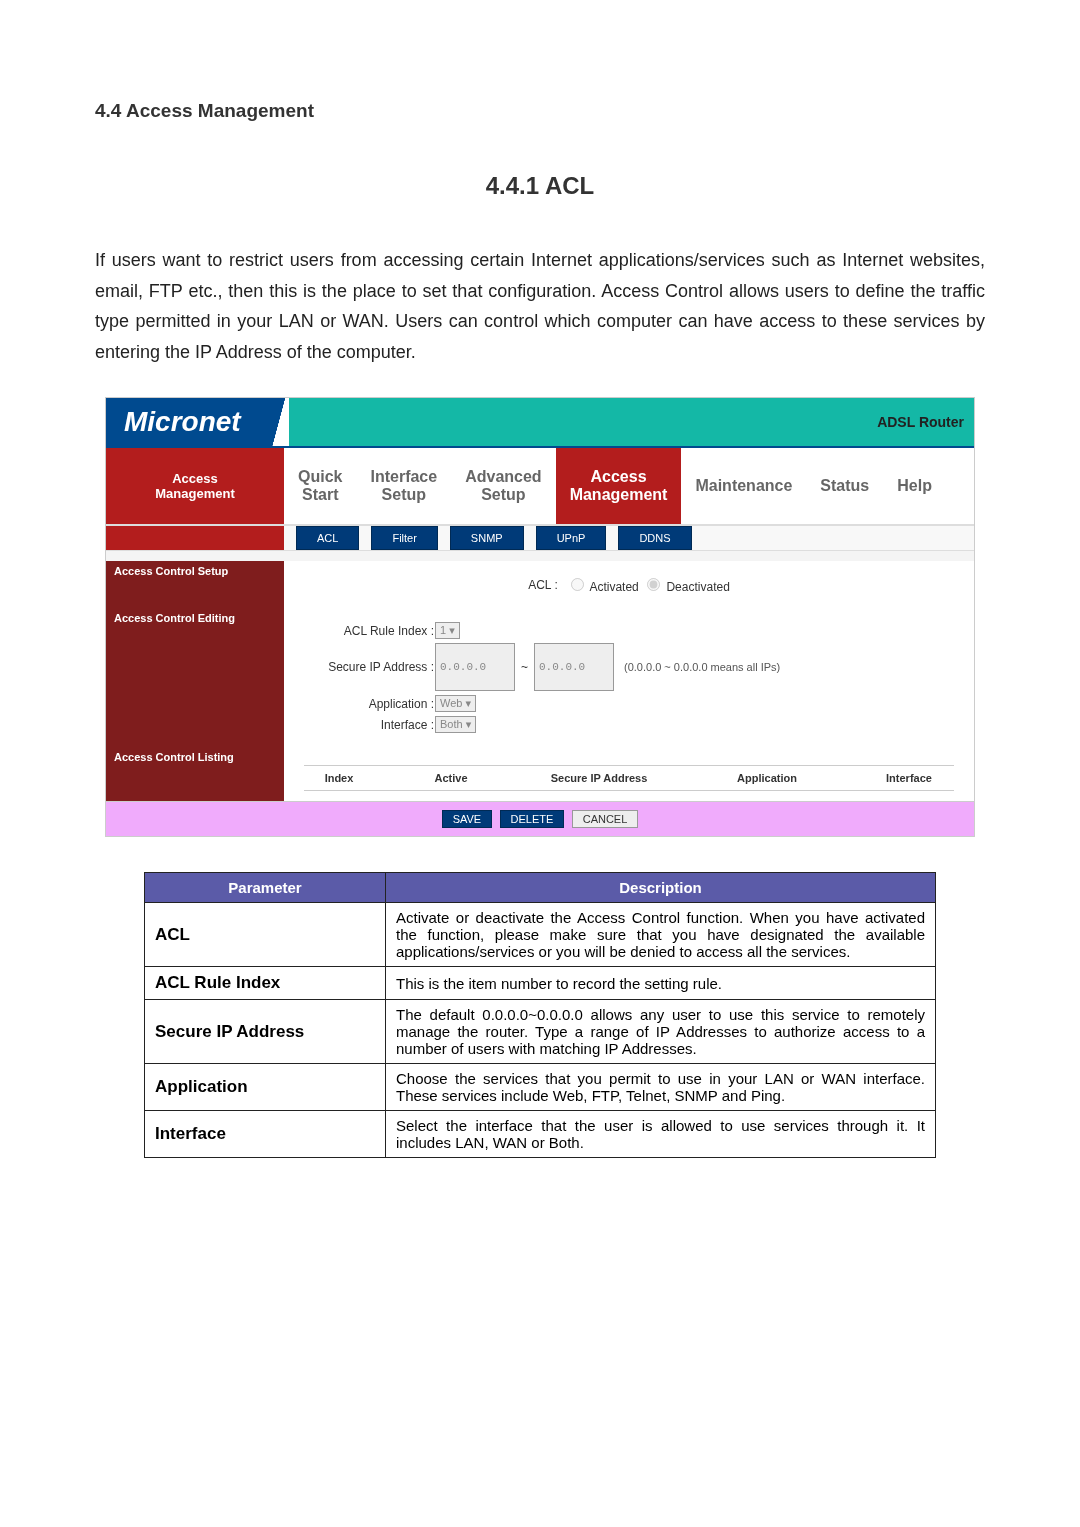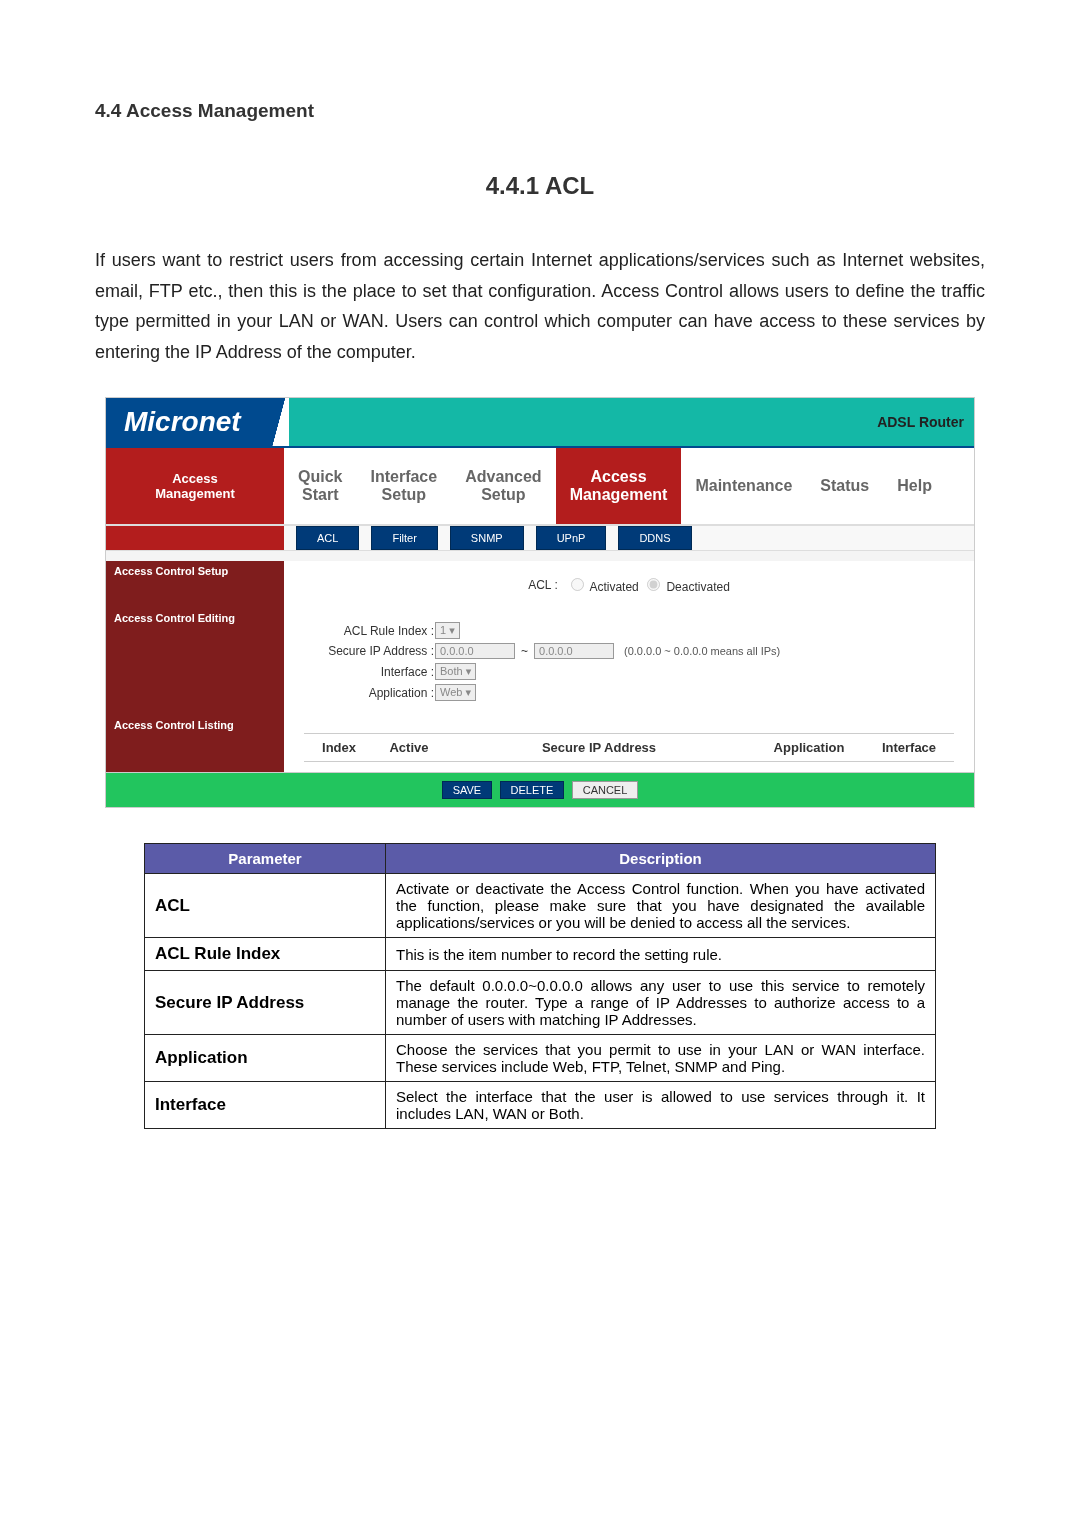--- a/index.html
+++ b/index.html
@@ -170,53 +170,55 @@
     color: #333;
   }
   .radio {
     display: inline-block;
     vertical-align: middle;
   }
   .inp {
     border: 1px solid #999;
     background: #eee;
     color: #888;
-    padding: 1px 4px;
+    padding: 17px 4px;
     font-size: 11px;
     width: 70px;
+    font-family: Liberation Mono, monospace;
   }
   .sel {
     border: 1px solid #999;
     background: #eee;
     color: #888;
     padding: 1px 4px;
     font-size: 11px;
   }
   .note {
     color: #555;
     font-size: 11px;
     margin-left: 10px;
   }
   .listing-header {
     display: flex;
     font-weight: bold;
-    font-size: 13px;
+    font-size: 11px;
     padding: 6px 0;
     border-top: 1px solid #ccc;
     border-bottom: 1px solid #ccc;
     margin-top: 8px;
+    gap: 42px;
   }
   .lh-col { text-align: center; }
   .lh1 { width: 70px; }
   .lh2 { width: 70px; }
   .lh3 { flex: 1; }
   .lh4 { width: 110px; }
   .lh5 { width: 90px; }
   .btn-row {
-    background: #22c55e;
+    background: #f0abfc;
     text-align: center;
     padding: 8px;
     border-top: 1px solid #ccc;
   }
   .btn {
     background: #003a78;
     color: #fff;
     border: 1px solid #002a55;
     font-size: 11px;
     padding: 2px 10px;
@@ -336,26 +338,26 @@
           <span class="sel"><span>1</span> ▾</span>
         </div>
         <div class="form-line">
           <span class="form-label">Secure IP Address :</span>
           <input class="inp" value="0.0.0.0" style="">
           <span style="margin:0 6px;">~</span>
           <input class="inp" value="0.0.0.0" style="">
           <span class="note">(0.0.0.0 ~ 0.0.0.0 means all IPs)</span>
         </div>
         <div class="form-line">
+          <span class="form-label">Application :</span>
+          <span class="sel"><span>Web</span> ▾</span>
+        </div>
+        <div class="form-line">
           <span class="form-label">Interface :</span>
           <span class="sel"><span>Both</span> ▾</span>
-        </div>
-        <div class="form-line">
-          <span class="form-label">Application :</span>
-          <span class="sel"><span>Web</span> ▾</span>
         </div>
       </div>
     </div>
 
     <div class="section-row">
       <div class="section-bar">Access Control Listing</div>
       <div class="section-content">
         <div class="listing-header">
           <div class="lh-col lh1">Index</div>
           <div class="lh-col lh2">Active</div>

